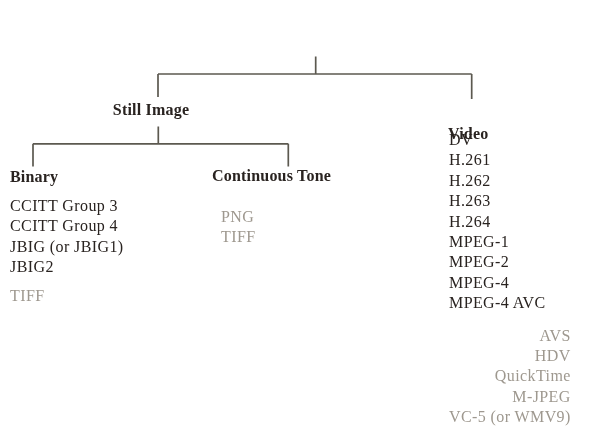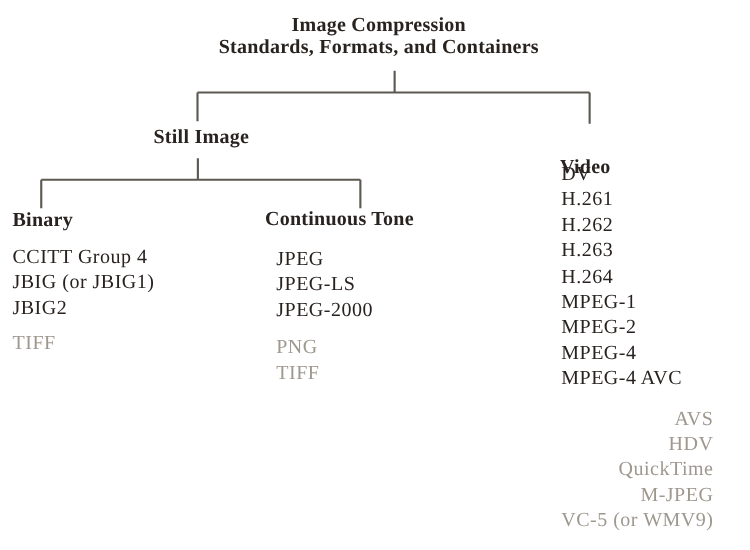--- a/index.html
+++ b/index.html
@@ -38,21 +38,21 @@
     letter-spacing: 0.2px;
   }
   .heading {
     position: absolute;
     font-weight: bold;
     font-size: 16px;
     line-height: 20px;
     letter-spacing: 0.2px;
     white-space: nowrap;
   }
-  .heading--still-image { left: 161px; top: 100px; transform: translateX(-50%); }
+  .heading--still-image { left: 151px; top: 100px; transform: translateX(-50%); }
   .heading--video       { left: 448px; top: 88px; margin-top: 36px; }
   .heading--binary      { left: 10px;  top: 167px; }
   .heading--continuous  { left: 212px; top: 166px; }
   .list {
     position: absolute;
     font-size: 16px;
     line-height: 20.4px;
     letter-spacing: 0.4px;
     white-space: nowrap;
   }
@@ -67,50 +67,42 @@
 </head>
 <body style="--background: #ffffff; --text-dark: #292320; --text-gray: #9e988f; --line: #5c5950;">
 
 <div class="canvas">
 
   <svg class="connectors" viewBox="0 0 600 440" aria-hidden="true">
     <path d="M315.7 56.5 V74 M158 74 H471.7 M158 74 V97 M471.7 74 V99"></path>
     <path d="M158.3 126.5 V143.8 M33 143.8 H288.3 M33 143.8 V166.5 M288.3 143.8 V166.5"></path>
   </svg>
 
-  <div class="title">
-    <div>Image Compression</div>
-    <div>Standards, Formats, and Containers</div>
-  </div>
 
   <div class="heading heading--still-image">Still Image</div>
 
   <div class="heading heading--video">Video</div>
 
   <div class="heading heading--binary">Binary</div>
 
   <div class="heading heading--continuous">Continuous Tone</div>
 
   <div class="list list--binary">
     <div class="sublist">
+        <div>CCITT Group 3</div>
         <div>CCITT Group 4</div>
         <div>JBIG (or JBIG1)</div>
         <div>JBIG2</div>
       </div>
     <div class="sublist sublist--gray">
         <div>TIFF</div>
       </div>
   </div>
 
   <div class="list list--ct">
-    <div class="sublist">
-        <div>JPEG</div>
-        <div>JPEG-LS</div>
-        <div>JPEG-2000</div>
-      </div>
     <div class="sublist sublist--gray">
         <div>PNG</div>
         <div>TIFF</div>
       </div>
   </div>
 
   <div class="list list--video">
     <div class="sublist">
         <div>DV</div>
         <div>H.261</div>

